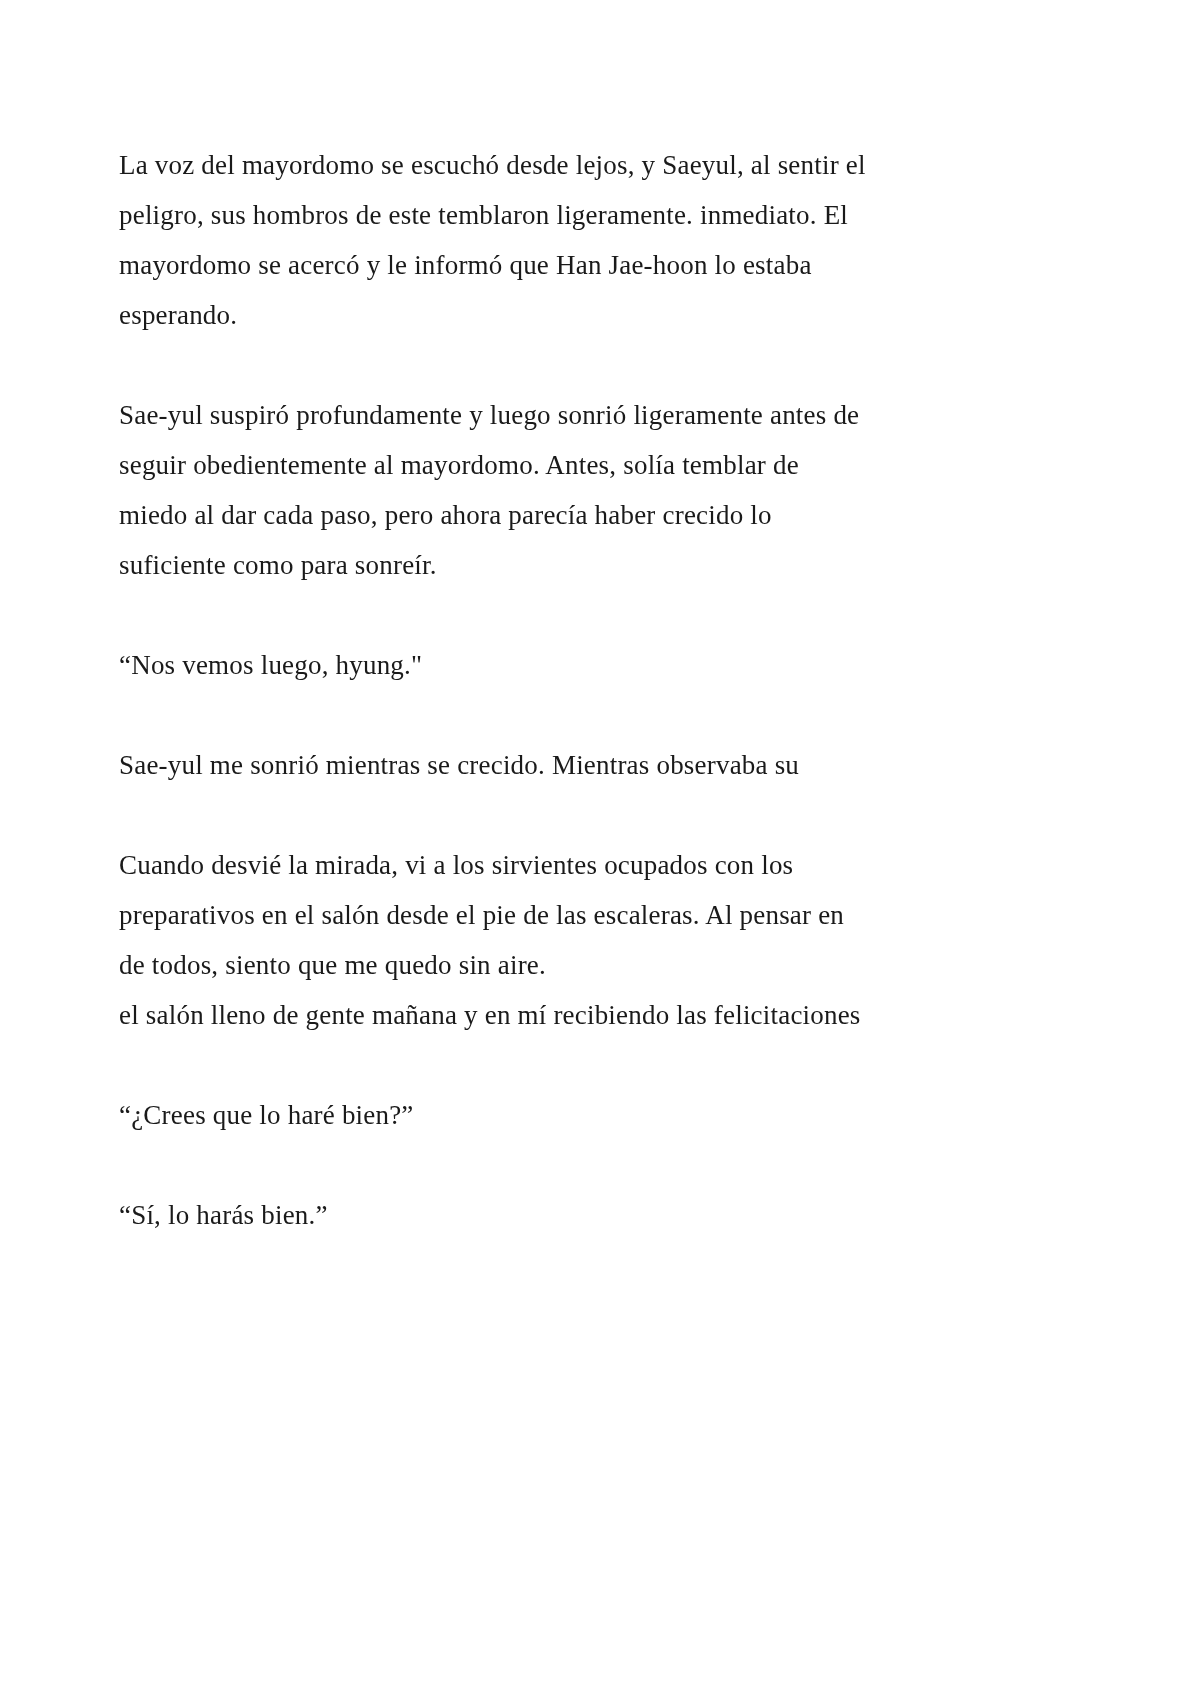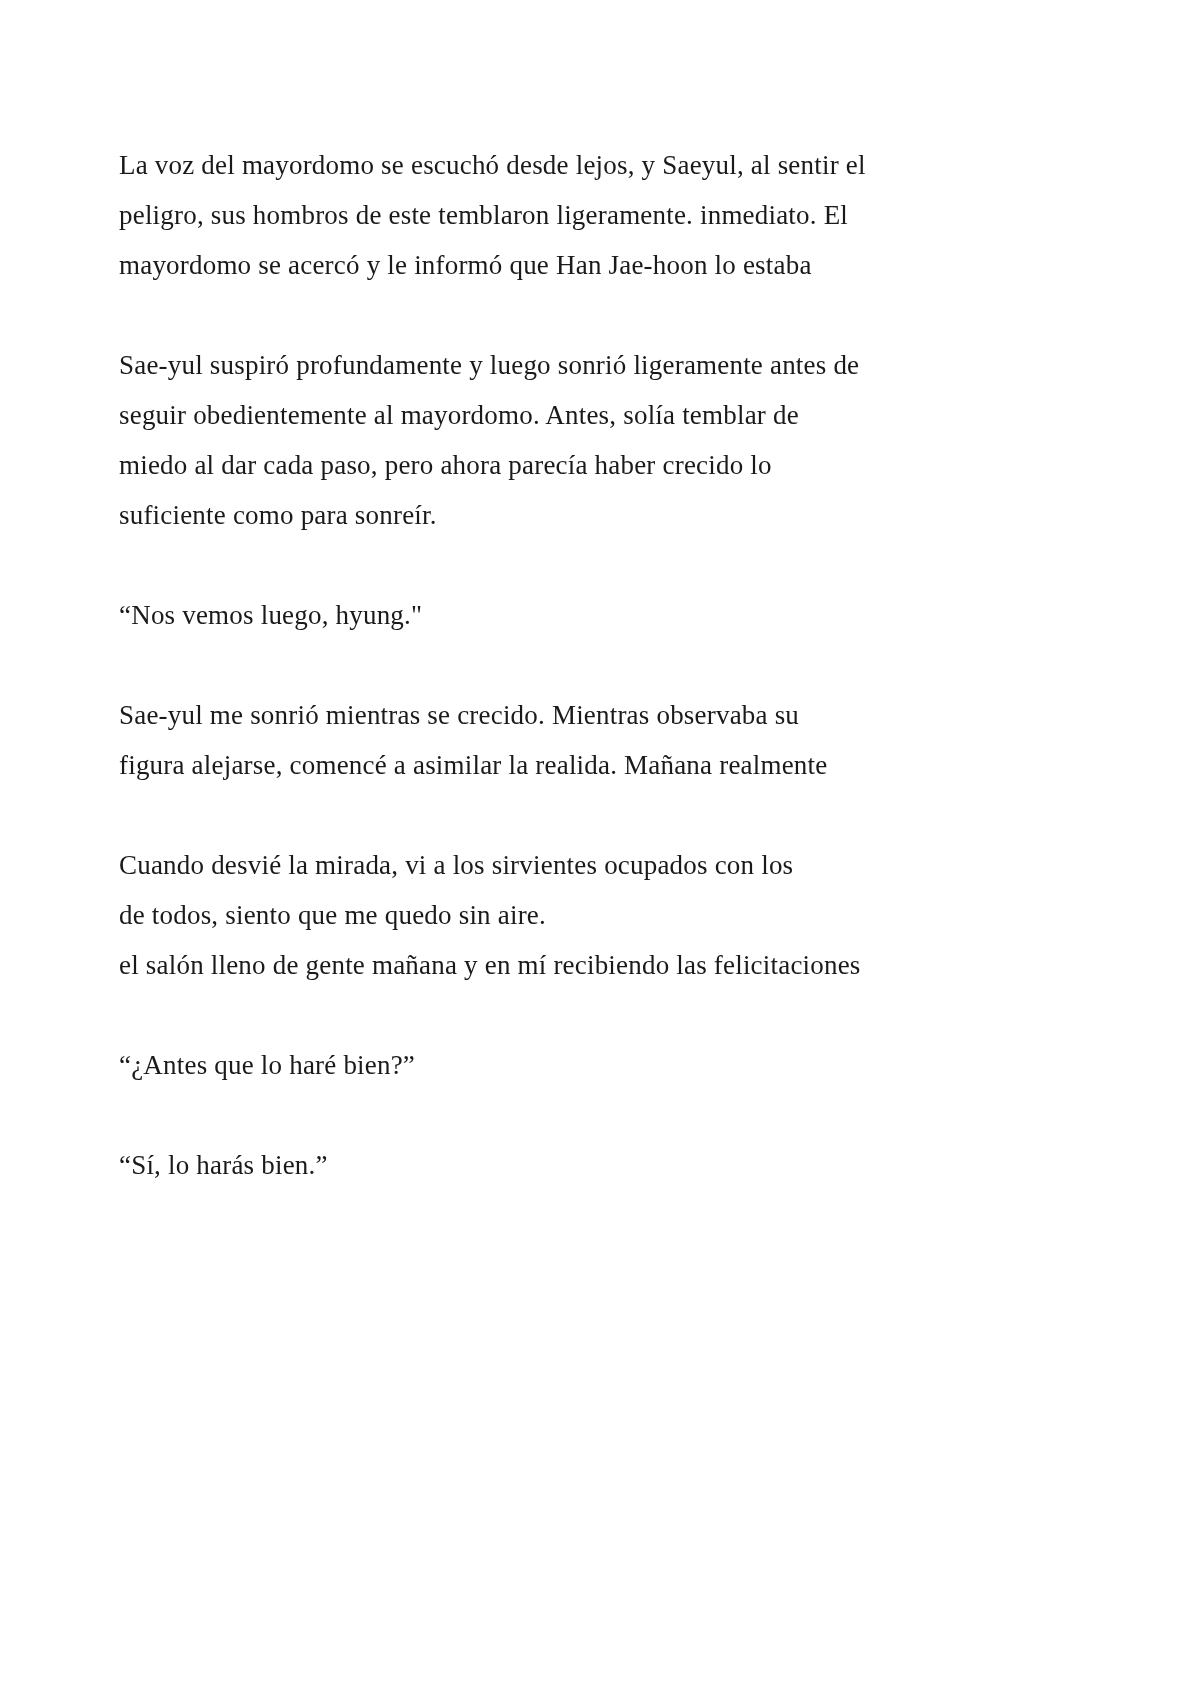--- a/index.html
+++ b/index.html
@@ -27,47 +27,48 @@
 </head>
 <body>
 
 <div class="page">
   <div class="content">
 
     <p class="para">
       <span class="line">La voz del mayordomo se escuchó desde lejos, y Saeyul, al sentir el</span>
       <span class="line">peligro, sus hombros de este temblaron ligeramente. inmediato. El</span>
       <span class="line">mayordomo se acercó y le informó que Han Jae-hoon lo estaba</span>
+      <span class="line">esperando.</span>
     </p>
 
 
     <p class="para">
       <span class="line">Sae-yul suspiró profundamente y luego sonrió ligeramente antes de</span>
       <span class="line">seguir obedientemente al mayordomo. Antes, solía temblar de</span>
       <span class="line">miedo al dar cada paso, pero ahora parecía haber crecido lo</span>
       <span class="line">suficiente como para sonreír.</span>
     </p>
 
     <p class="para">
       <span class="line">“Nos vemos luego, hyung."</span>
     </p>
 
     <p class="para">
       <span class="line">Sae-yul me sonrió mientras se crecido. Mientras observaba su</span>
-      <span class="line">figura alejarse, comencé a asimilar la realida. Mañana realmente</span>
     </p>
 
     <p class="para">
       <span class="line">Cuando desvié la mirada, vi a los sirvientes ocupados con los</span>
+      <span class="line">preparativos en el salón desde el pie de las escaleras. Al pensar en</span>
       <span class="line">de todos, siento que me quedo sin aire.</span>
       <span class="line">el salón lleno de gente mañana y en mí recibiendo las felicitaciones</span>
     </p>
 
     <p class="para">
-      <span class="line">“¿Antes que lo haré bien?”</span>
+      <span class="line">“¿Crees que lo haré bien?”</span>
     </p>
 
     <p class="para">
       <span class="line">“Sí, lo harás bien.”</span>
     </p>
 
   </div>
 </div>
 
 </body></html>

